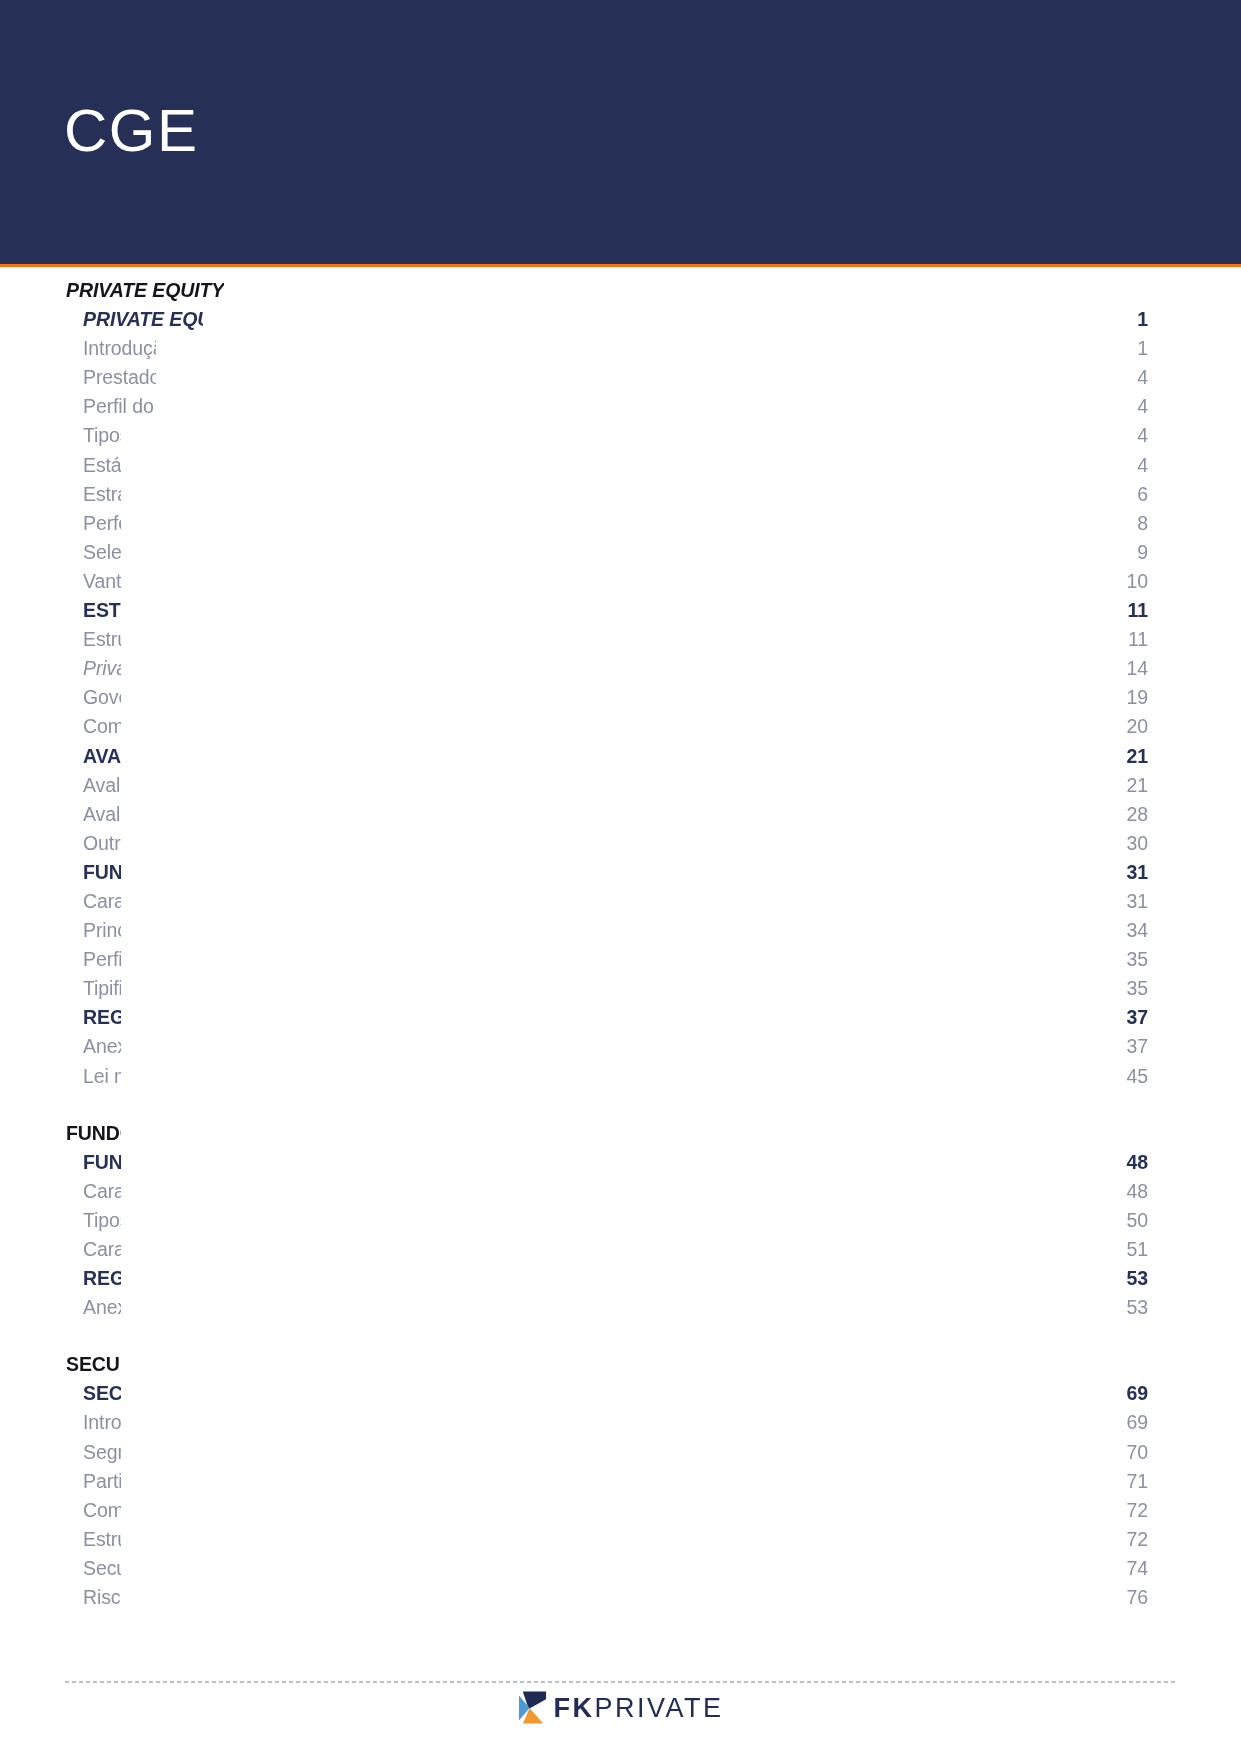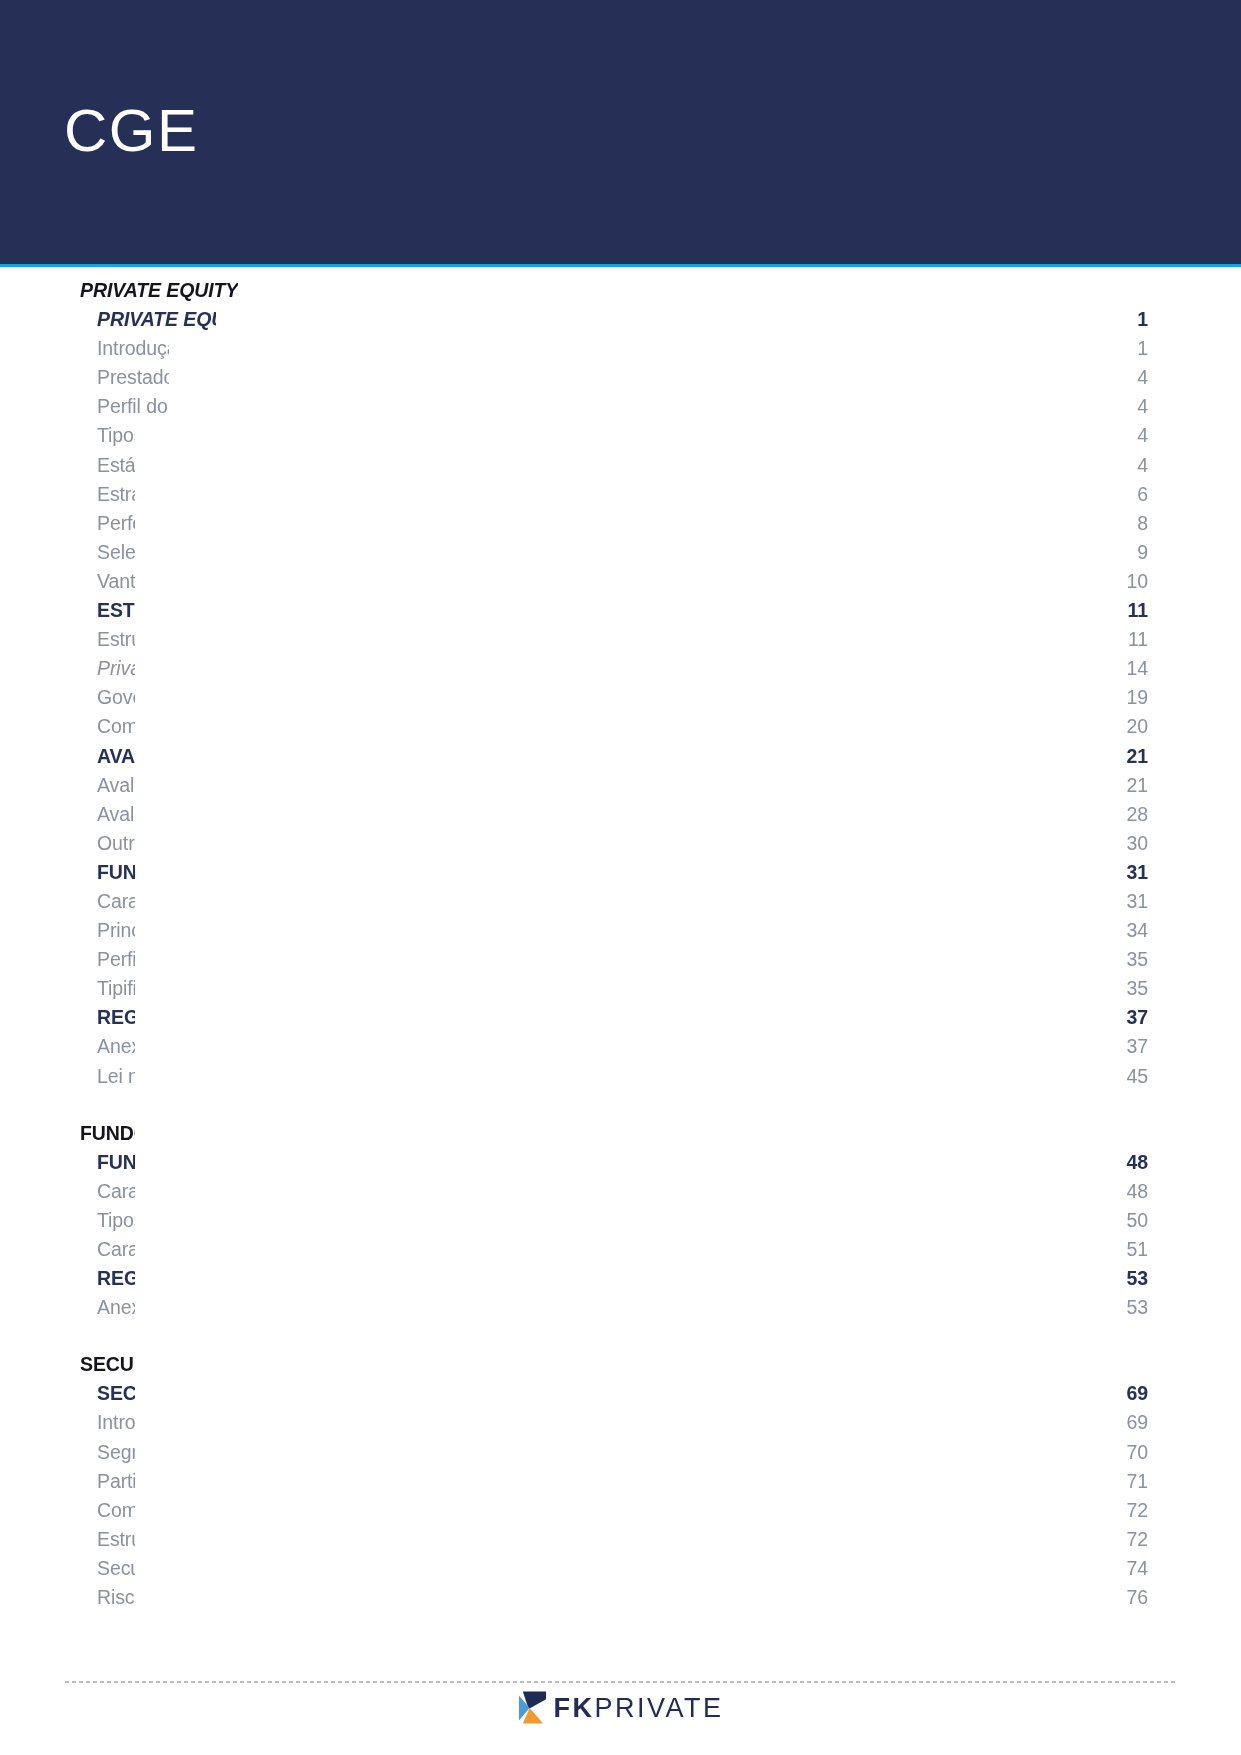--- a/index.html
+++ b/index.html
@@ -5,32 +5,32 @@
   html,body{margin:0;padding:0;background:#ffffff;}
   body{
     width:1241px;height:1755px;position:relative;overflow:hidden;
     font-family:"Liberation Sans","DejaVu Sans",sans-serif;
     -webkit-font-smoothing:antialiased;
   }
   .page{width:1241px;height:1755px;position:relative;background:#ffffff;}
 
   
   .band{
-    height:267px;background:#262f55;border-bottom:3px solid #0ea5e9;
+    height:267px;background:#262f55;border-bottom:3px solid #f97316;
     box-sizing:border-box;position:relative;
   }
   .band .doc-title{
     position:absolute;left:64px;top:96px;
     color:#ffffff;font-size:60px;font-weight:300;letter-spacing:1.5px;
     font-family:"Liberation Sans","DejaVu Sans",sans-serif;
   }
 
   
   .toc{padding:9px 93px 0 66px;}
-  .toc-section{margin:0 0 0 14px;}
+  .toc-section{margin:0 0 0 0;}
   .toc-section + .toc-section{margin-top:28px;}
   .toc-row{
     display:flex;justify-content:space-between;align-items:baseline;
     height:29.1px;line-height:29.1px;font-size:19.5px;letter-spacing:-0.1px;
     color:#8b91a2;white-space:nowrap;
   }
   .toc-row .label{overflow:hidden;}
   .toc-row .page{text-align:right;min-width:40px;}
   .toc-row.entry{padding-left:17px;}
   .toc-row.bold{font-weight:700;color:#273057;}

